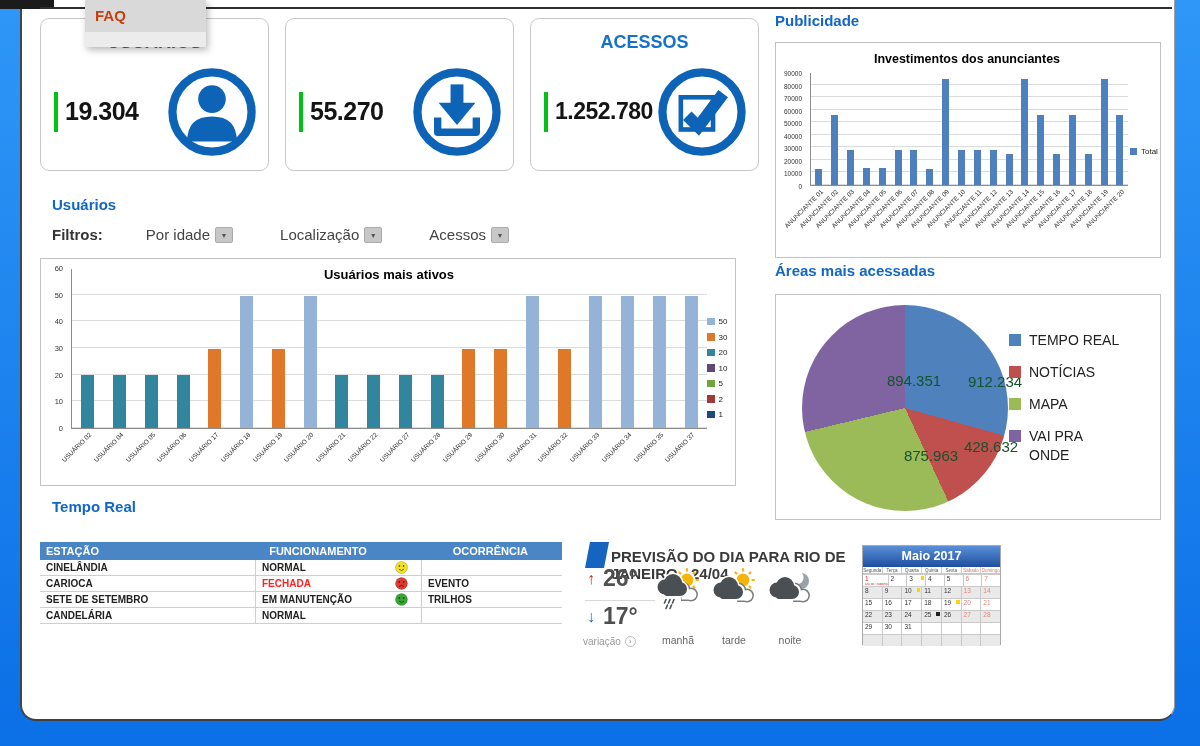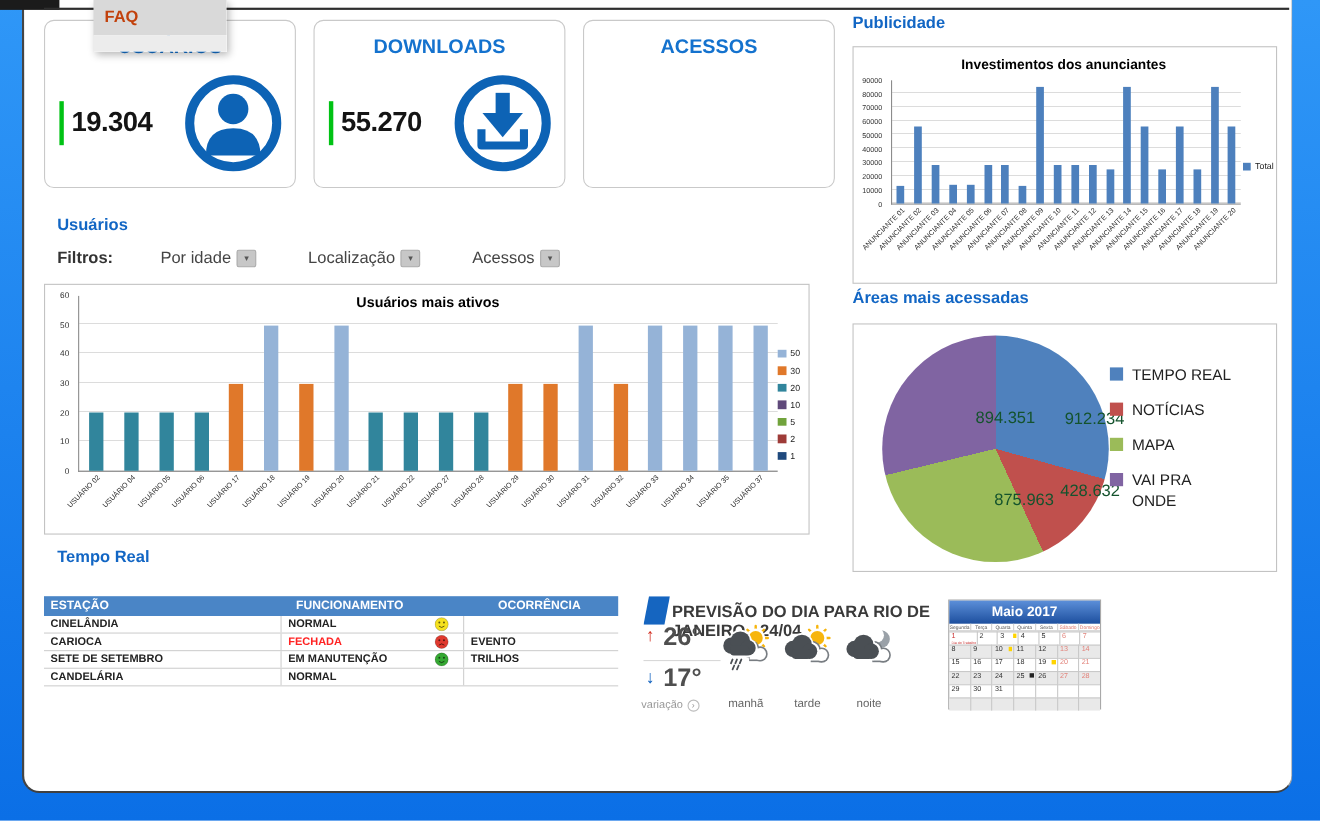--- a/index.html
+++ b/index.html
@@ -149,39 +149,51 @@
         <svg width="92" height="92" viewBox="0 0 100 100">
           <circle cx="50" cy="50" r="43" fill="none" stroke="#0d63b5" stroke-width="9"></circle>
           <circle cx="50" cy="36" r="15" fill="#0d63b5"></circle>
           <path d="M23 82 Q23 55 50 55 Q77 55 77 82 Z" fill="#0d63b5"></path>
         </svg>
       </span>
     </div>
   </div>
 
   <div class="card" style="left:285px">
-    <div class="card-title">DOWNLOADS</div>
     <div class="card-body">
       <div class="kpi">
           <div class="kpi-bar"></div>
         <div class="kpi-value">55.270</div>
         </div>
       <span class="card-icon">
         <svg width="92" height="92" viewBox="0 0 100 100">
           <circle cx="50" cy="50" r="43" fill="none" stroke="#0d63b5" stroke-width="9"></circle>
           <rect x="43" y="20" width="14" height="22" fill="#0d63b5"></rect>
           <polygon points="30,40 70,40 50,64" fill="#0d63b5"></polygon>
           <path d="M29 56 v16 h42 v-16" fill="none" stroke="#0d63b5" stroke-width="8" stroke-linejoin="round"></path>
         </svg>
       </span>
     </div>
   </div>
 
   <div class="card" style="left:530px">
     <div class="card-title">ACESSOS</div>
+    <div class="card-body">
+      <div class="kpi">
+          <div class="kpi-bar"></div>
+        <div class="kpi-value" style="font-size:23px">1.252.780</div>
+        </div>
+      <span class="card-icon">
+        <svg width="92" height="92" viewBox="0 0 100 100">
+          <circle cx="50" cy="50" r="43" fill="none" stroke="#0d63b5" stroke-width="9"></circle>
+          <rect x="27" y="34" width="35" height="35" fill="#fff" stroke="#0d63b5" stroke-width="5"></rect>
+          <polyline points="34,54 46,66 73,30" fill="none" stroke="#0d63b5" stroke-width="13"></polyline>
+        </svg>
+      </span>
+    </div>
   </div>
 
   <div class="section-title" style="left:775px; top:12px;">Publicidade</div>
   <div class="chart-panel" style="left:775px; top:42px; width:386px; height:216px;">
     <div class="chart-title" id="pub-title">Investimentos dos anunciantes</div>
     <div class="yaxis" id="pub-yaxis">
         <div class="ylab" style="bottom: -4px;">0</div>
         <div class="ylab" style="bottom: 8.55556px;">10000</div>
         <div class="ylab" style="bottom: 21.1111px;">20000</div>
         <div class="ylab" style="bottom: 33.6667px;">30000</div>

